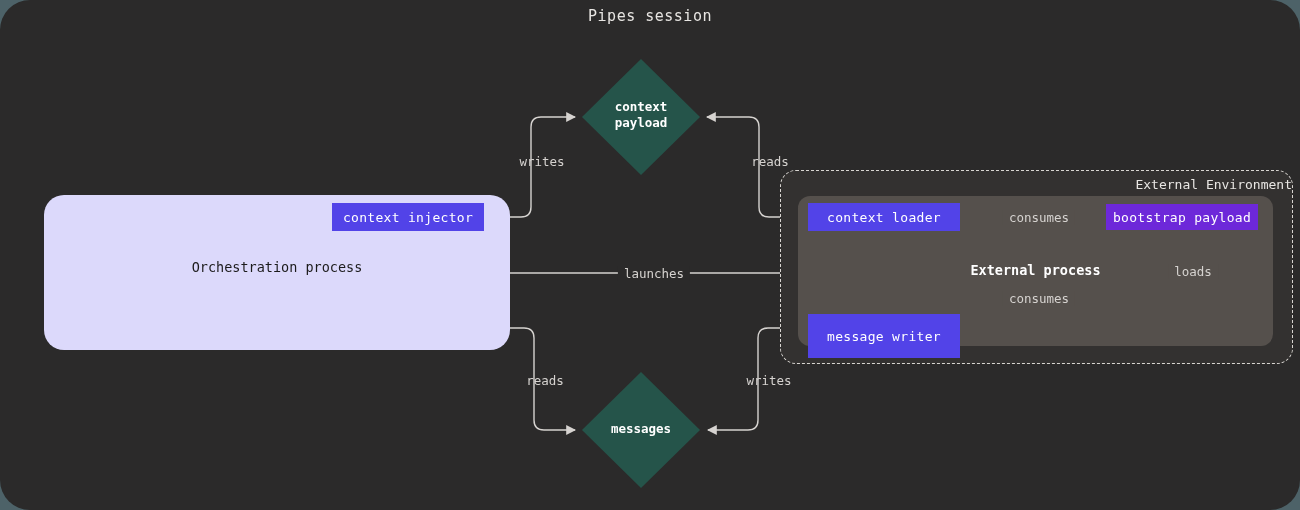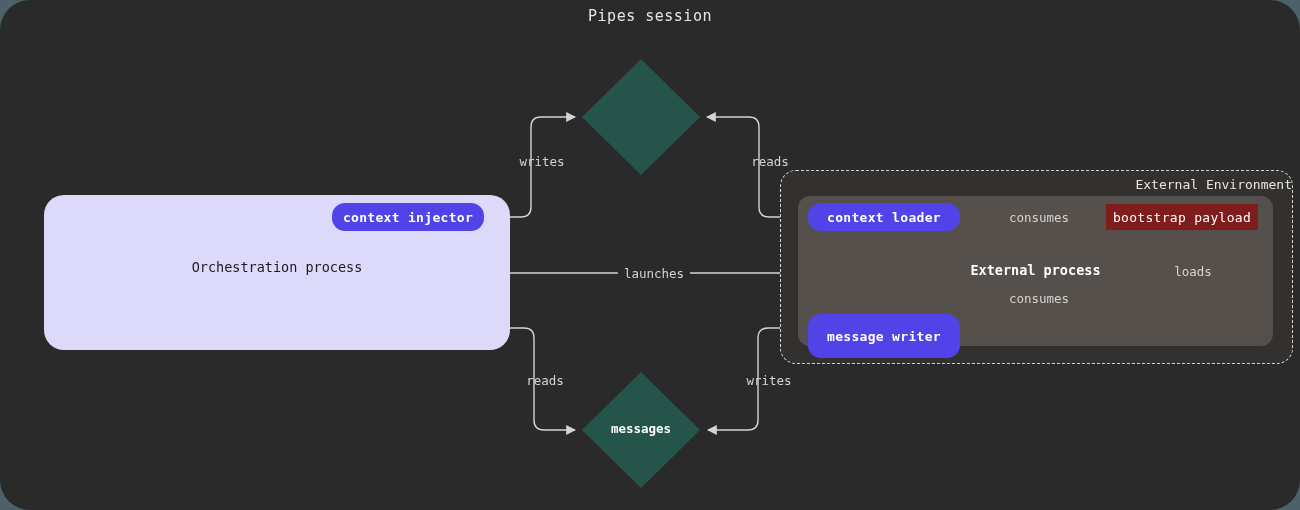--- a/index.html
+++ b/index.html
@@ -56,29 +56,29 @@
     color: #1c1b1b;
     font-size: 13.5px;
   }
 
   
   .badge {
     position: absolute;
     display: flex;
     align-items: center;
     justify-content: center;
-    border-radius: 13px;
+    border-radius: 0;
     color: #ffffff;
     font-size: 13px;
-    font-weight: bold;
+    font-weight: normal;
     letter-spacing: 0.3px;
     white-space: nowrap;
   }
   .badge.purple { background: #5243e8; }
-  .badge.teal   { background: #7f1d1d; border-radius: 0; font-weight: normal;}
+  .badge.teal   { background: #6d28d9; border-radius: 0; font-weight: normal;}
 
   #node-context-injector { left: 332px; top: 203px; width: 152px; height: 28px; }
   #node-message-reader   { left: 332px; top: 314px; width: 152px; height: 28px; }
 
   
   .ext-env {
     position: absolute;
     left: 780px; top: 170px;
     width: 511px; height: 192px;
     border: 1.5px dashed #d8d5d1;
@@ -202,20 +202,22 @@
     <div class="ext-proc-label">External process</div>
   </div>
 
   <div class="badge purple" id="node-context-loader">context loader</div>
 
   <div class="badge purple" id="node-message-writer">message writer</div>
 
 
   <div class="badge teal" id="node-bootstrap-payload">bootstrap payload</div>
 
+  <div class="diamond-label" id="label-context-payload">context
+payload</div>
 
   <div class="diamond-label" id="label-messages">messages</div>
 
   <div class="edge-label" id="edge-label-writes-ctx">writes</div>
 
   <div class="edge-label" id="edge-label-reads-ctx">reads</div>
 
   <div class="edge-label" id="edge-label-launches">launches</div>
 
   <div class="edge-label" id="edge-label-reads-msg">reads</div>

